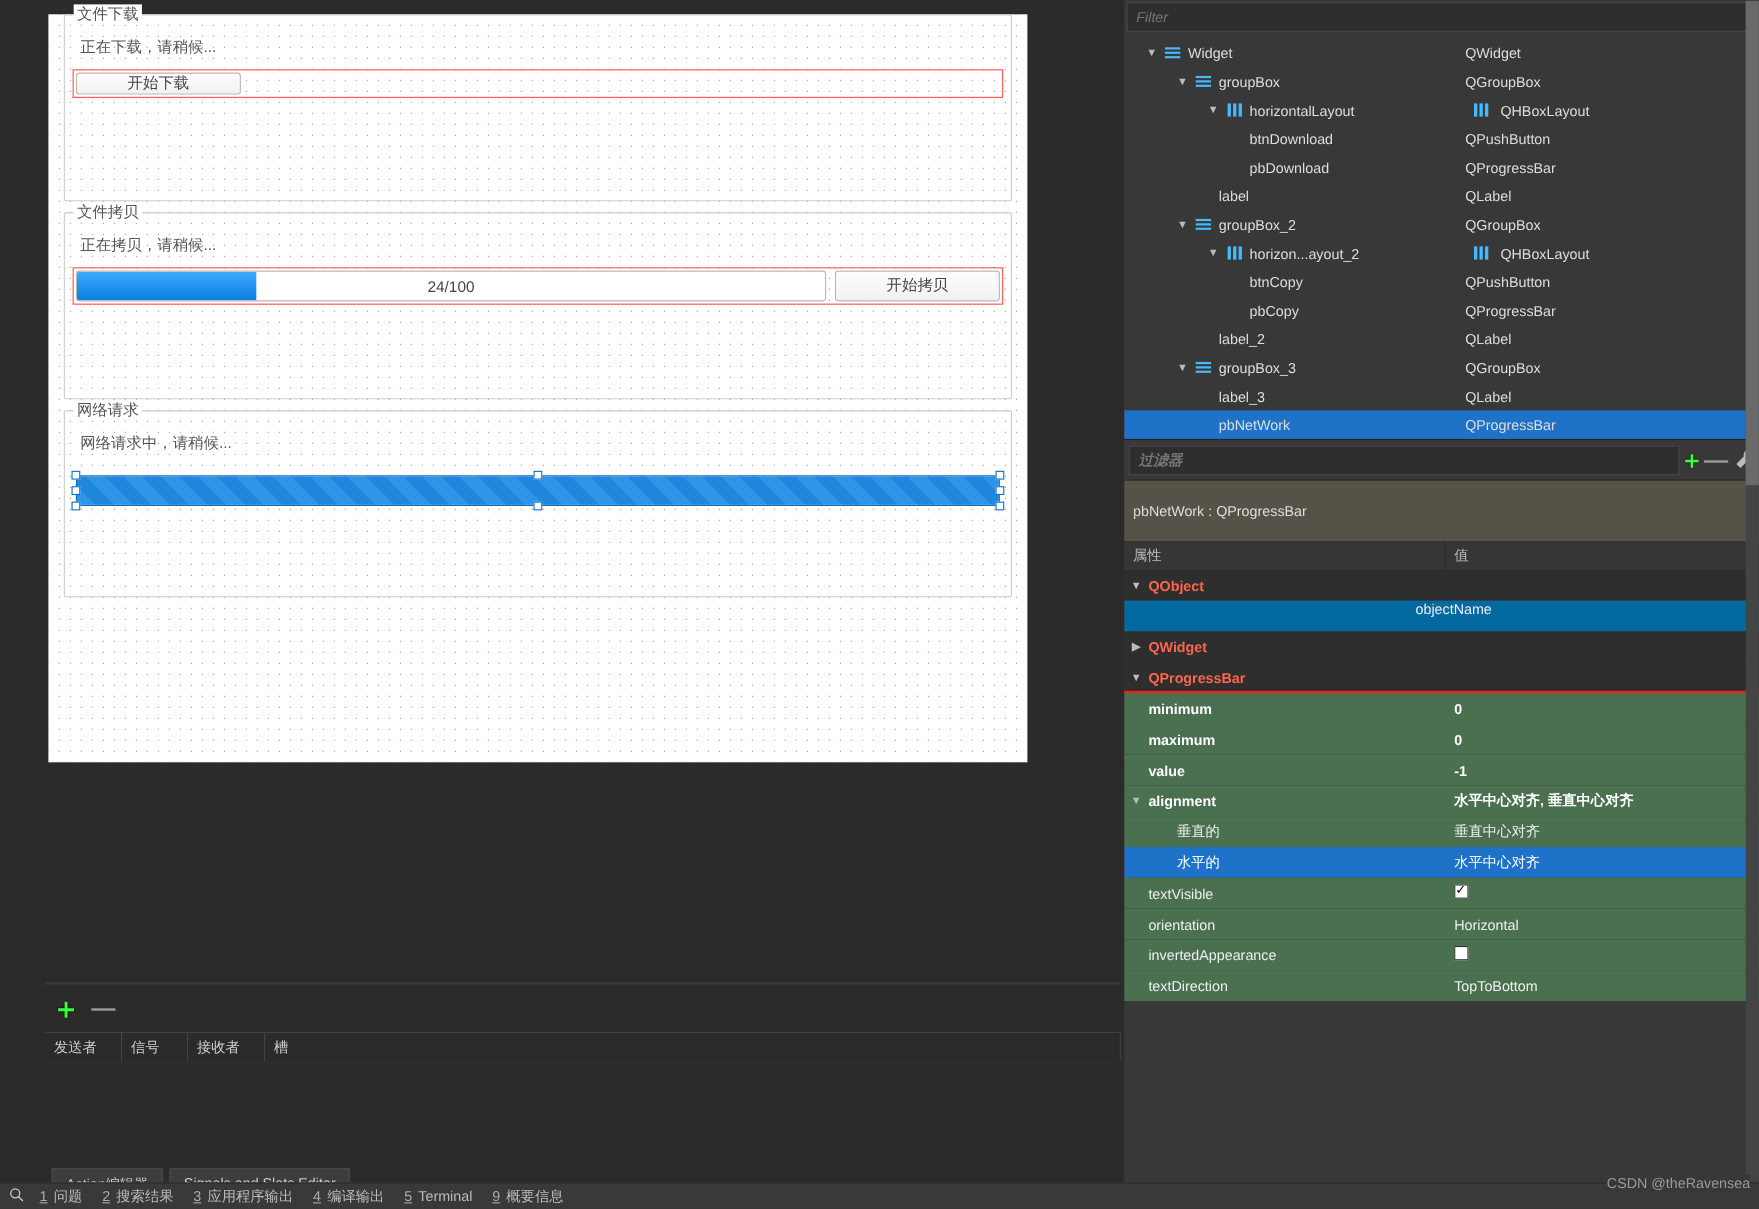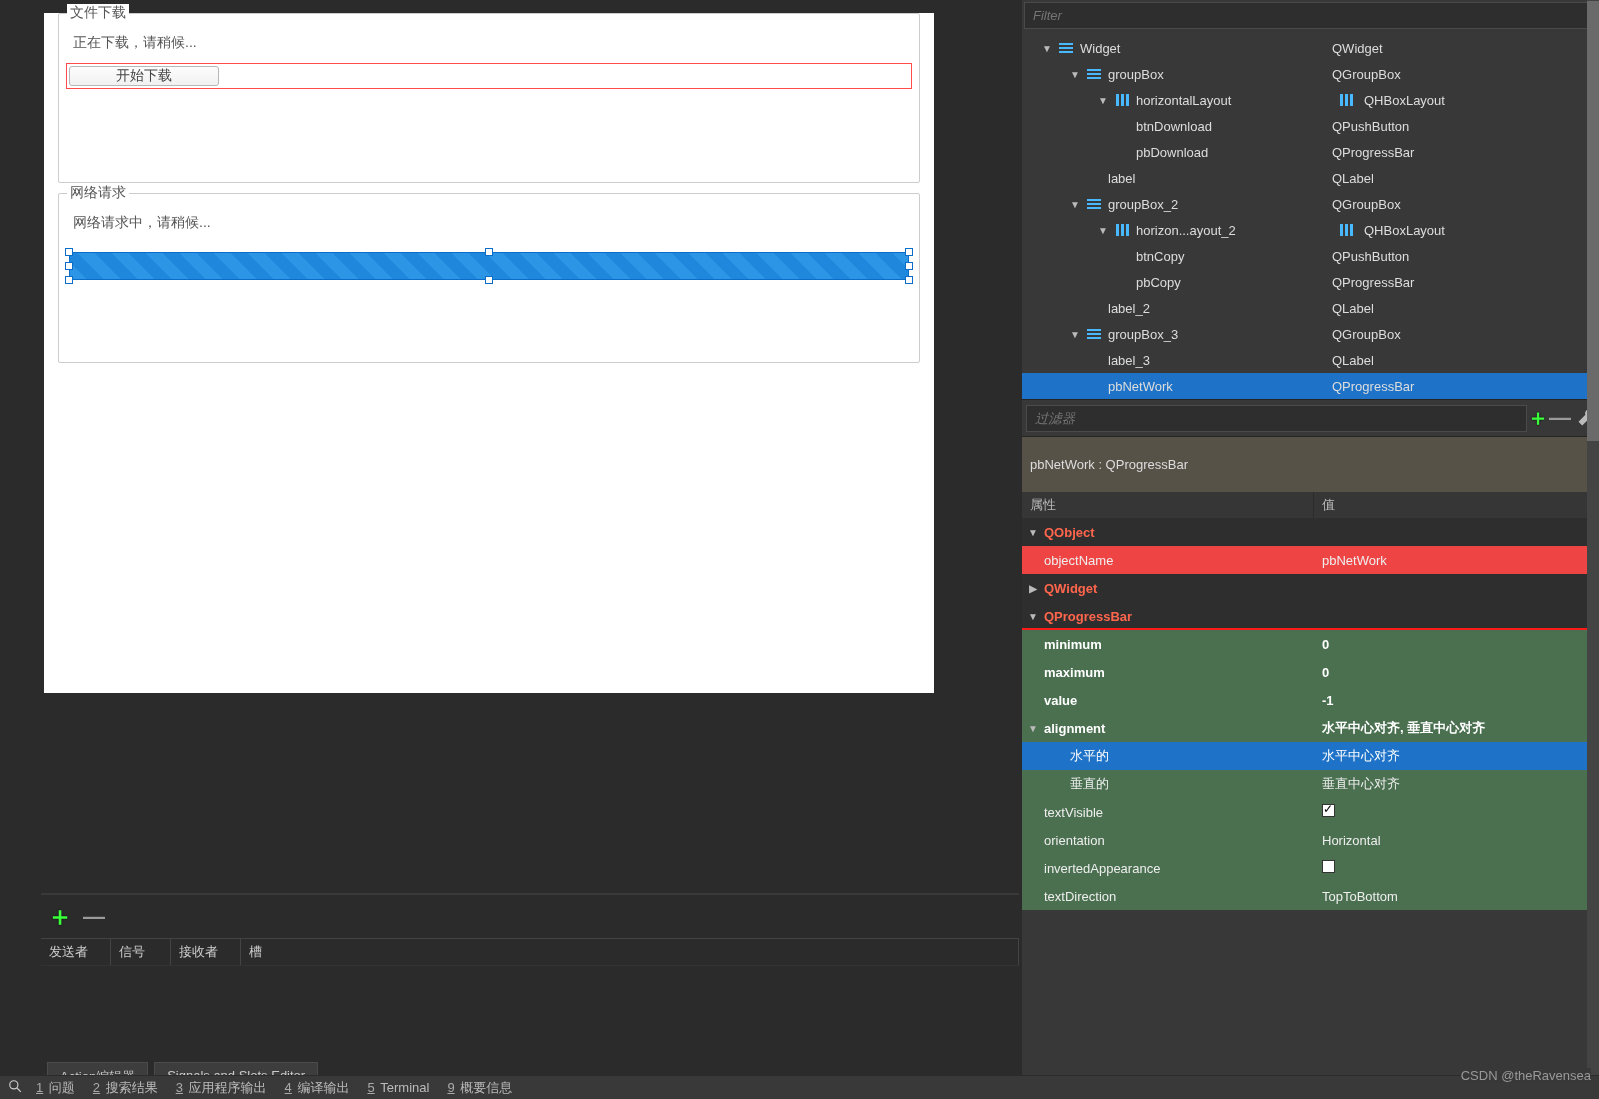--- a/index.html
+++ b/index.html
@@ -59,35 +59,35 @@
 .tri { display: inline-block; width: 10px; text-align: center; color: #bbb; font-size: 10px; }
 .icon-form, .icon-layout, .icon-hbox { display:inline-flex; width:18px; height:14px; align-items:center; justify-content:center; margin:0 5px; }
 .icon-form span{display:block;width:14px;height:2px;background:#48b9ff;box-shadow:0 4px 0 #48b9ff,0 -4px 0 #48b9ff;}
 .icon-hbox span{display:inline-block;width:3px;height:12px;background:#48b9ff;margin:0 1px;}
 .node-name { color: #ddd; }
 .node-cls { position: absolute; left: 310px; color: #ddd; display: flex; align-items: center; gap: 4px; }
 .tree-row { position: relative; }
 
 
 .prop-toolbar { display: flex; align-items: center; padding: 3px 4px; background: #383838; border-top: 1px solid #252525; border-bottom: 1px solid #252525; }
-.prop-filter { flex: 1; background: #2e2e2e; border: 1px solid #4a4a4a; color: #fdba74; padding: 5px 8px; font-style: italic; }
+.prop-filter { flex: 1; background: #2e2e2e; border: 1px solid #4a4a4a; color: #fdba74; padding: 5px 8px; font-style: italic; font-weight: bold; }
 .wrench-icon { width:18px; height:18px; margin-left:6px; color:#bbb; }
 
 
 .prop-title { background: #565248; padding: 20px 8px; color: #ddd; }
 .prop-headers { display: flex; background: #363636; }
 .prop-headers > div { padding: 4px 8px; color: #bbb; border-right: 1px solid #2b2b2b; }
 .ph-name { flex: 0 0 292px; } .ph-val { flex: 1; }
 .prop-list { }
 .prop-row { display: flex; align-items: center; height: 28px; position: relative; }
 .prop-row .pname { flex: 0 0 292px; padding-left: 22px; }
 .prop-row .pval { flex: 1; padding-left: 8px; }
 .prop-row.class-hdr { background: #2e2e2e; color: #ff664d; font-weight: bold; }
 .prop-row.class-hdr .tri { color: #bbb; margin-left: 6px; }
-.prop-row.brown { background: #ef4444; color: #eee; }
+.prop-row.brown { background: #0369a1; color: #eee; flex-direction: column; }
 .prop-row.green { background: #4a7050; color: #eee; }
 .prop-row.green-bold { background: #4a7050; color: #fff; font-weight: bold; }
 .prop-row.blue { background: #1e73c8; color: #fff; }
 .prop-row.child { }
 .red-box { position: absolute; border: 3px solid #ff1a1a; pointer-events: none; }
 .chk { display:inline-block; width:13px; height:13px; background:#fff; border:1px solid #333; position:relative; }
 .chk.on::after{content:"✓"; position:absolute; top:-3px; left:0; font-size:12px; color:#000;}
 .right-pane-scroll { overflow: hidden; position: relative; }
 .rscroll { width:12px; background:#444; position:absolute; right:0; top:0; bottom:0; }
 .rscroll-thumb { background:#6a6a6a; width:100%; }
@@ -105,20 +105,34 @@
           <span class="gb-title">文件下载</span>
           <div class="gb-inner">
             <span class="lbl">正在下载，请稍候...</span>
             <div class="hrow" style="position:relative">
               <div class="sel-outline" style="top:-3px;left:-3px;right:-3px;bottom:-3px"></div>
               <div class="qbtn">开始下载</div>
             </div>
           </div>
         </div>
 
+        <div class="groupbox" style="height:170px">
+          <span class="gb-title">文件拷贝</span>
+          <div class="gb-inner">
+            <span class="lbl">正在拷贝，请稍候...</span>
+            <div class="hrow" style="position:relative">
+              <div class="sel-outline" style="top:-3px;left:-3px;right:-3px;bottom:-3px"></div>
+              <div class="progress-wrap">
+                <div class="progress-fill" style="width:24%"></div>
+                <div class="progress-text">24/100</div>
+              </div>
+              <div class="qbtn">开始拷贝</div>
+            </div>
+          </div>
+        </div>
 
         <div class="groupbox" style="height:170px">
           <span class="gb-title">网络请求</span>
           <div class="gb-inner">
             <span class="lbl">网络请求中，请稍候...</span>
             <div class="indet-wrap">
               <div class="indet-bar"></div>
               <span class="handle h-tl"></span>
                 <span class="handle h-t"></span>
                 <span class="handle h-tr"></span>
@@ -323,27 +337,27 @@
       </div>
       <div class="prop-row green-bold">
         <span class="pname">value</span>
         <span class="pval">-1</span>
       </div>
       <div class="prop-row green-bold">
         <span class="tri" style="position:absolute;left:6px">▼</span>
         <span class="pname">alignment</span>
         <span class="pval">水平中心对齐, 垂直中心对齐</span>
       </div>
+      <div class="prop-row green child">
+        <span class="pname" style="padding-left:48px">垂直的</span>
+        <span class="pval">垂直中心对齐</span>
+      </div>
       <div class="prop-row blue child">
         <span class="pname" style="padding-left:48px">水平的</span>
         <span class="pval">水平中心对齐</span>
-      </div>
-      <div class="prop-row green child">
-        <span class="pname" style="padding-left:48px">垂直的</span>
-        <span class="pval">垂直中心对齐</span>
       </div>
       <div class="prop-row green">
         <span class="pname">textVisible</span>
         <span class="pval"><span class="chk on"></span></span>
       </div>
       <div class="prop-row green">
         <span class="pname">orientation</span>
         <span class="pval">Horizontal</span>
       </div>
       <div class="prop-row green">

